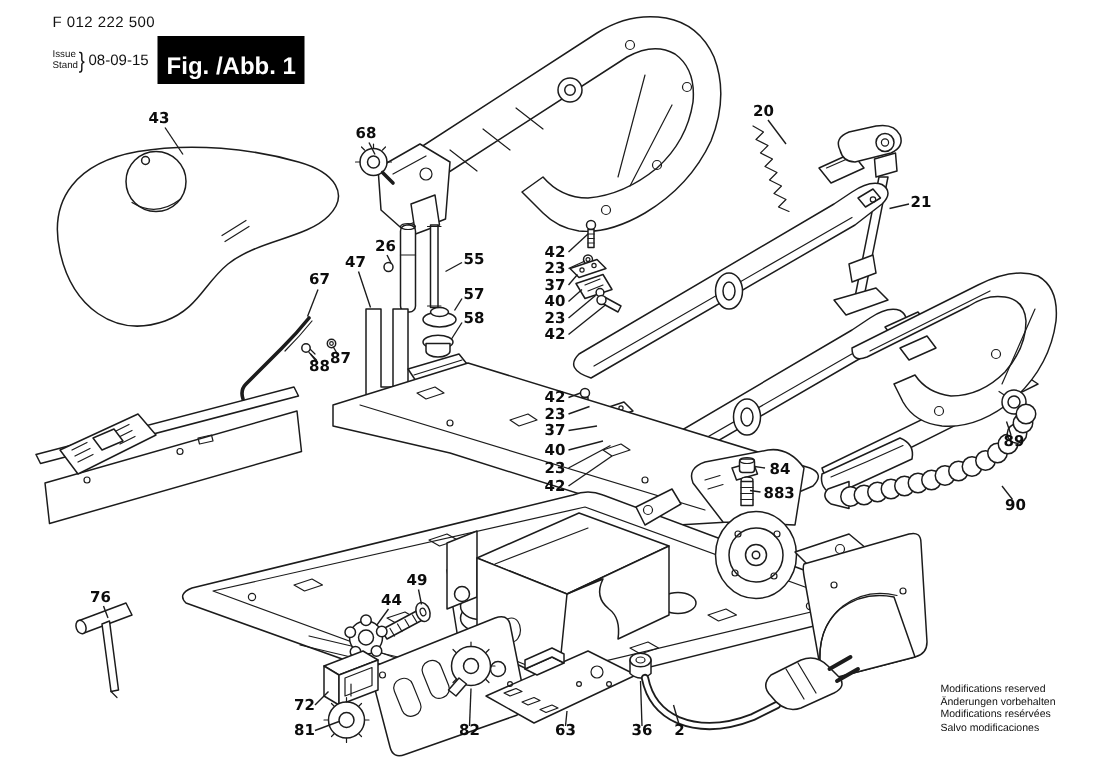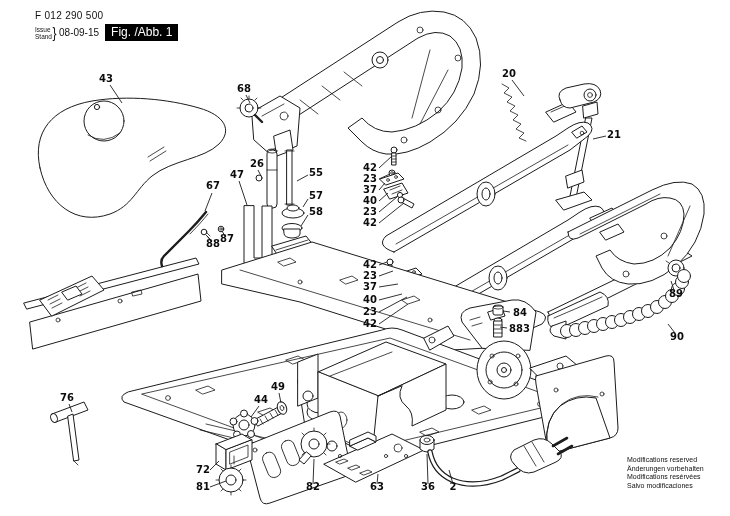--- a/index.html
+++ b/index.html
@@ -12,21 +12,21 @@
   .thick{fill:none;stroke:#1c1c1c;stroke-width:2.4;stroke-linecap:round;}
   text.callout{font:bold 10px "DejaVu Sans",sans-serif;fill:#0c0c0c;}
   line.leader{stroke:#1c1c1c;stroke-width:.9;}
   
   #header{position:absolute;left:35px;top:10px;}
   .docnum{font-size:10px;letter-spacing:.3px;}
   .issuerow{display:flex;align-items:center;margin-top:3px;}
   .issuewords{font-size:6.5px;line-height:7px;}
   .brace{font-size:15px;font-weight:400;margin:0 2px 0 0;transform:scaleX(.8);}
   .issuedate{font-size:10px;margin-right:6px;}
-  .figbadge{font-size:12px;font-weight:normal;padding:1px 6px 2px 6px;}
+  .figbadge{font-size:16px;font-weight:bold;padding:12px 6px 2px 6px;}
   
   #footer{position:absolute;left:627px;top:456px;font-size:7px;line-height:8.6px;white-space:nowrap;}
 </style>
 </head>
 <body>
 
 <div id="page">
 
   <svg id="drawing" width="730" height="516" viewBox="0 0 730 516">
 
@@ -443,21 +443,21 @@
         <line x1="377" y1="484" x2="378" y2="474" class="leader"></line>
         <text x="377" y="490" text-anchor="middle" class="callout">63</text>
         <line x1="428" y1="484" x2="427" y2="454" class="leader"></line>
         <text x="428" y="490" text-anchor="middle" class="callout">36</text>
         <line x1="453" y1="484" x2="449" y2="470" class="leader"></line>
         <text x="453" y="490" text-anchor="middle" class="callout">2</text>
       </g>
   </svg>
 
   <div id="header">
-    <div class="docnum">F 012 290 500</div>
+    <div class="docnum">F 012 222 500</div>
     <div class="issuerow">
       <div class="issuewords">
         <div>Issue</div>
         <div>Stand</div>
       </div>
       <div class="brace">}</div>
       <div class="issuedate">08-09-15</div>
       <div class="figbadge" id="figbadge" style="background: rgb(0, 0, 0); color: rgb(255, 255, 255);">Fig. /Abb. 1</div>
     </div>
   </div>

